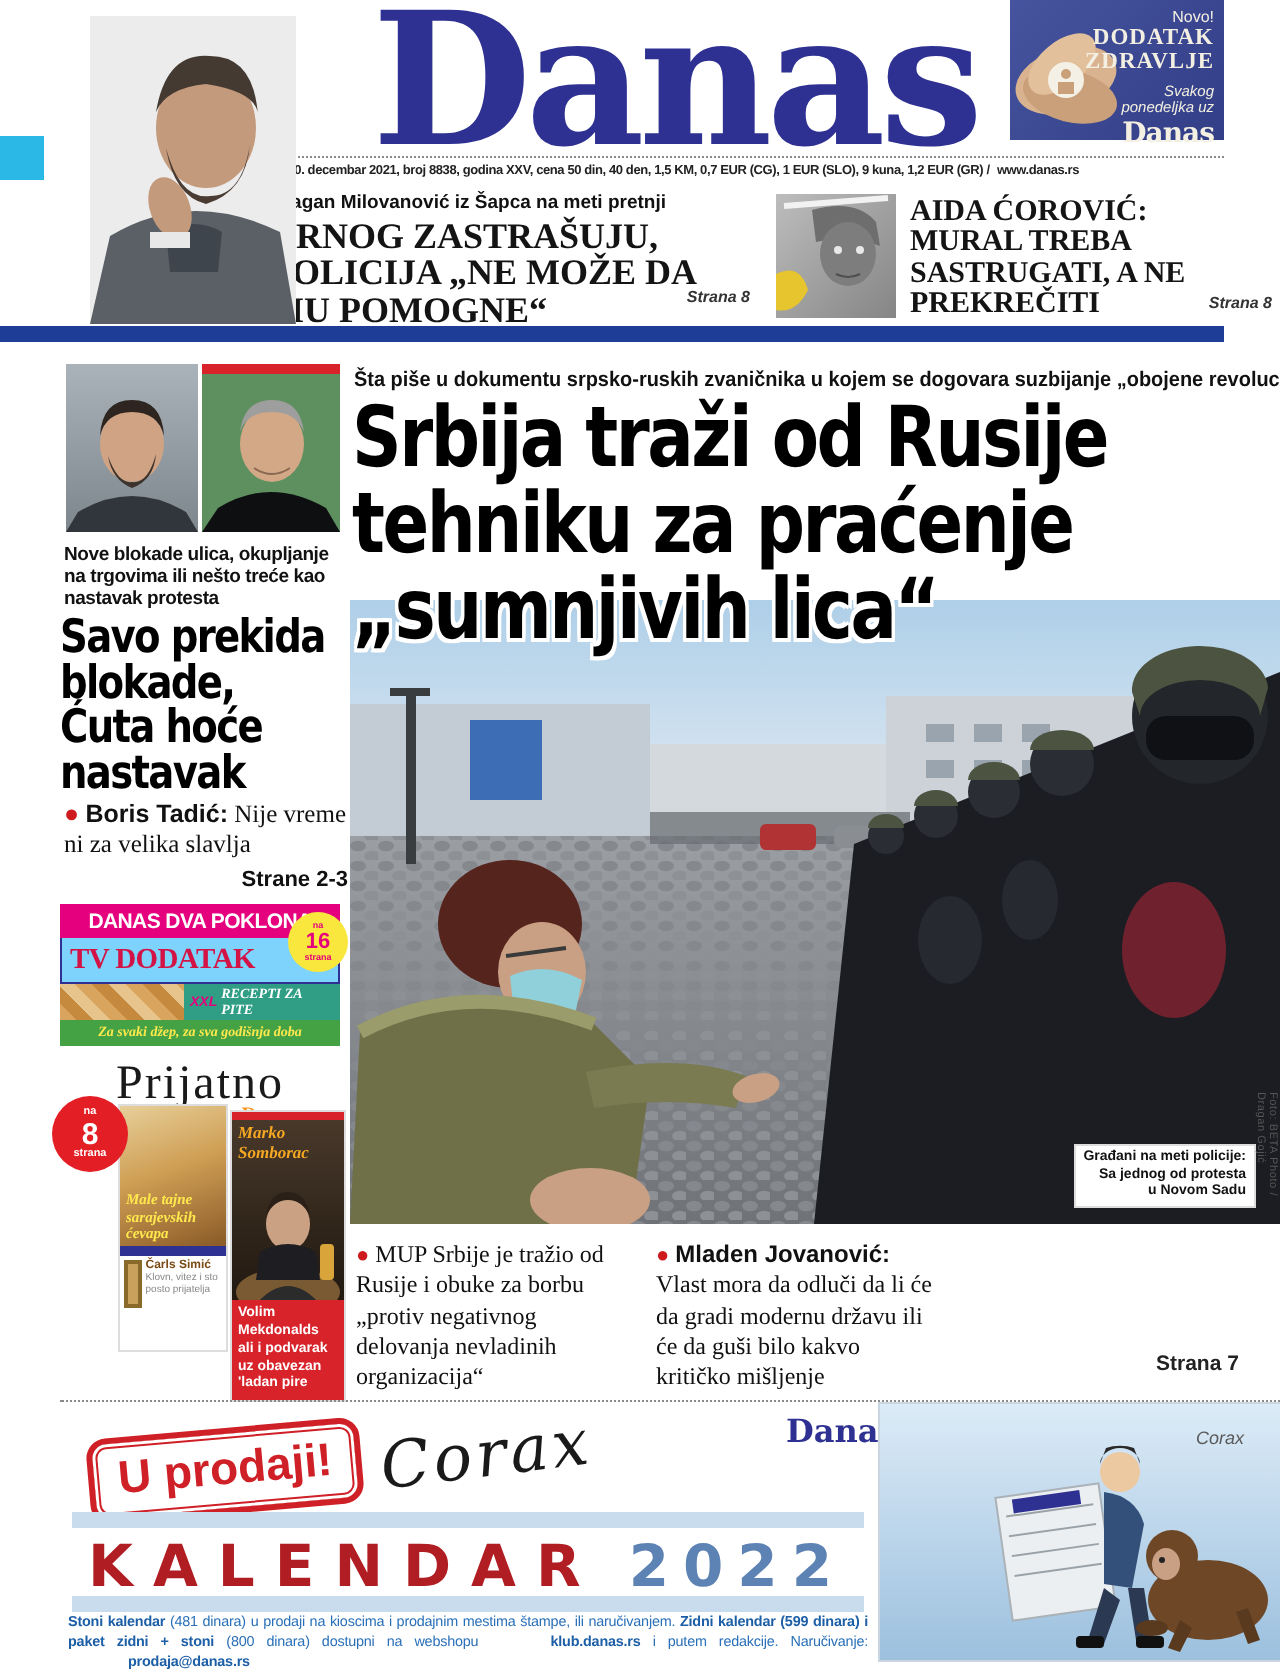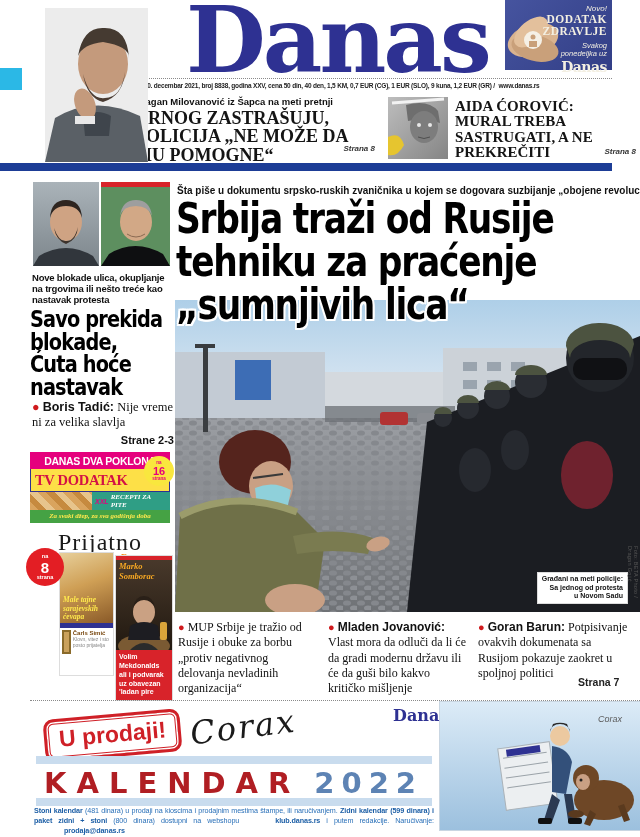--- a/index.html
+++ b/index.html
@@ -7,21 +7,21 @@
         font-family:"Liberation Sans",sans-serif;color:#111;}
   .abs{position:absolute;}
   .dotted{border-top:1px dotted #8a8a8a;height:0;}
   
   .masthead{font-family:"DejaVu Serif",serif;font-weight:bold;color:#2e3192;
             font-size:92px;line-height:0.8;letter-spacing:-3px;}
   .dateline{font-size:6.5px;font-weight:bold;color:#222;letter-spacing:-0.2px;text-align:center;white-space:nowrap;}
   .dateline a{color:#222;text-decoration:none;}
   
   .promoTR{background:linear-gradient(135deg,#46549f,#323e86);color:#f3efe2;text-align:right;}
-  .promoTR .novo{font-style:italic;font-size:8px;text-align:right;}
+  .promoTR .novo{font-size:8px;text-align:right;}
   .promoTR .big{font-family:"Liberation Serif",serif;font-weight:bold;font-size:11.5px;letter-spacing:0.5px;line-height:1.05;}
   .promoTR .small{font-style:italic;font-size:7.5px;line-height:1.1;}
   .promoTR .brand{font-family:"DejaVu Serif",serif;font-weight:bold;font-size:14px;letter-spacing:-0.5px;}
   
   .kicker{font-weight:bold;color:#111;}
   .t-head{font-family:"Liberation Serif",serif;font-weight:bold;line-height:1.02;color:#141414;}
   .pageref{font-style:italic;font-weight:bold;font-size:8px;color:#333;}
   .bluebar{background:#1d3d96;}
   
   .overline{font-weight:bold;font-size:10.5px;transform:scaleX(0.95);transform-origin:left;white-space:nowrap;}
@@ -40,21 +40,21 @@
   .lhead{font-family:"DejaVu Sans",sans-serif;font-weight:bold;font-size:23px;line-height:0.98;
          letter-spacing:-1px;transform:scaleX(0.84);transform-origin:left top;white-space:nowrap;color:#000;}
   .lbullet{font-family:"Liberation Serif",serif;font-size:12.5px;line-height:1.2;}
   .lbullet .dot{color:#cf1a1d;}
   .lbullet .bname{font-family:"Liberation Sans",sans-serif;font-weight:bold;}
   .strane23{font-weight:bold;font-size:11px;text-align:right;}
   
   .gifts{width:140px;}
   .gtitle{background:#e5007d;color:#fff;font-weight:bold;font-size:10.5px;text-align:center;
           letter-spacing:-0.3px;padding:2.5px 0;}
-  .tvstrip{background:#fde047;border:1.5px solid #2e3192;border-top:none;padding:2px 4px;}
+  .tvstrip{background:#7dd3fc;border:1.5px solid #2e3192;border-top:none;padding:2px 4px;}
   .tvstrip .tv{font-family:"Liberation Serif",serif;font-weight:bold;font-size:14.5px;color:#d31245;letter-spacing:-0.3px;}
   .badge{border-radius:50%;text-align:center;font-weight:bold;line-height:1;display:flex;flex-direction:column;justify-content:center;}
   .b16{width:30px;height:30px;background:#f9e73e;color:#e5007d;}
   .b16 .s{font-size:4.5px;} .b16 .n{font-size:11px;}
   .b8{width:38px;height:38px;background:#e31e24;color:#fff;}
   .b8 .s{font-size:5.5px;} .b8 .n{font-size:15px;}
   .foodstrip{background:repeating-linear-gradient(45deg,#d9a45e 0 6px,#c68a3f 6px 12px,#e7c48c 12px 18px);}
   .recipes{background:#2f9e85;color:#fff;font-family:"Liberation Serif",serif;font-style:italic;font-weight:bold;font-size:7px;
            display:flex;align-items:center;justify-content:flex-end;padding:0 3px;}
   .recipes .xxl{color:#e5007d;margin-right:2px;font-family:"Liberation Sans",sans-serif;}
@@ -344,25 +344,20 @@
     <div class="bcol">
       <span class="dot">●</span>
       <span class="bname"></span>
       <span>MUP Srbije je tražio od Rusije i obuke za borbu „protiv negativnog delovanja nevladinih organizacija“</span>
     </div>
     <div class="bcol">
       <span class="dot">●</span>
       <span class="bname">Mladen Jovanović:</span>
       <span>Vlast mora da odluči da li će da gradi modernu državu ili će da guši bilo kakvo kritičko mišljenje</span>
     </div>
-    <div class="bcol" style="width:150px;">
-      <span class="dot">●</span>
-      <span class="bname">Goran Barun:</span>
-      <span>Potpisivanje ovakvih dokumenata sa Rusijom pokazuje zaokret u spoljnoj politici</span>
-    </div>
   </div>
   <div class="abs strana7" style="left:578px;top:676px;">Strana 7</div>
 
   <div class="abs dotted" style="left:30px;top:700px;width:610px;"></div>
 
   <div class="abs stamp" style="left:44px;top:714px;">U prodaji!</div>
   <div class="abs sig" style="left:190px;top:708px;">Corax</div>
   <div class="abs danasSmall" style="left:393px;top:706px;">Danas</div>
 
   <div class="abs lightbar" style="left:36px;top:756px;width:396px;"></div>

